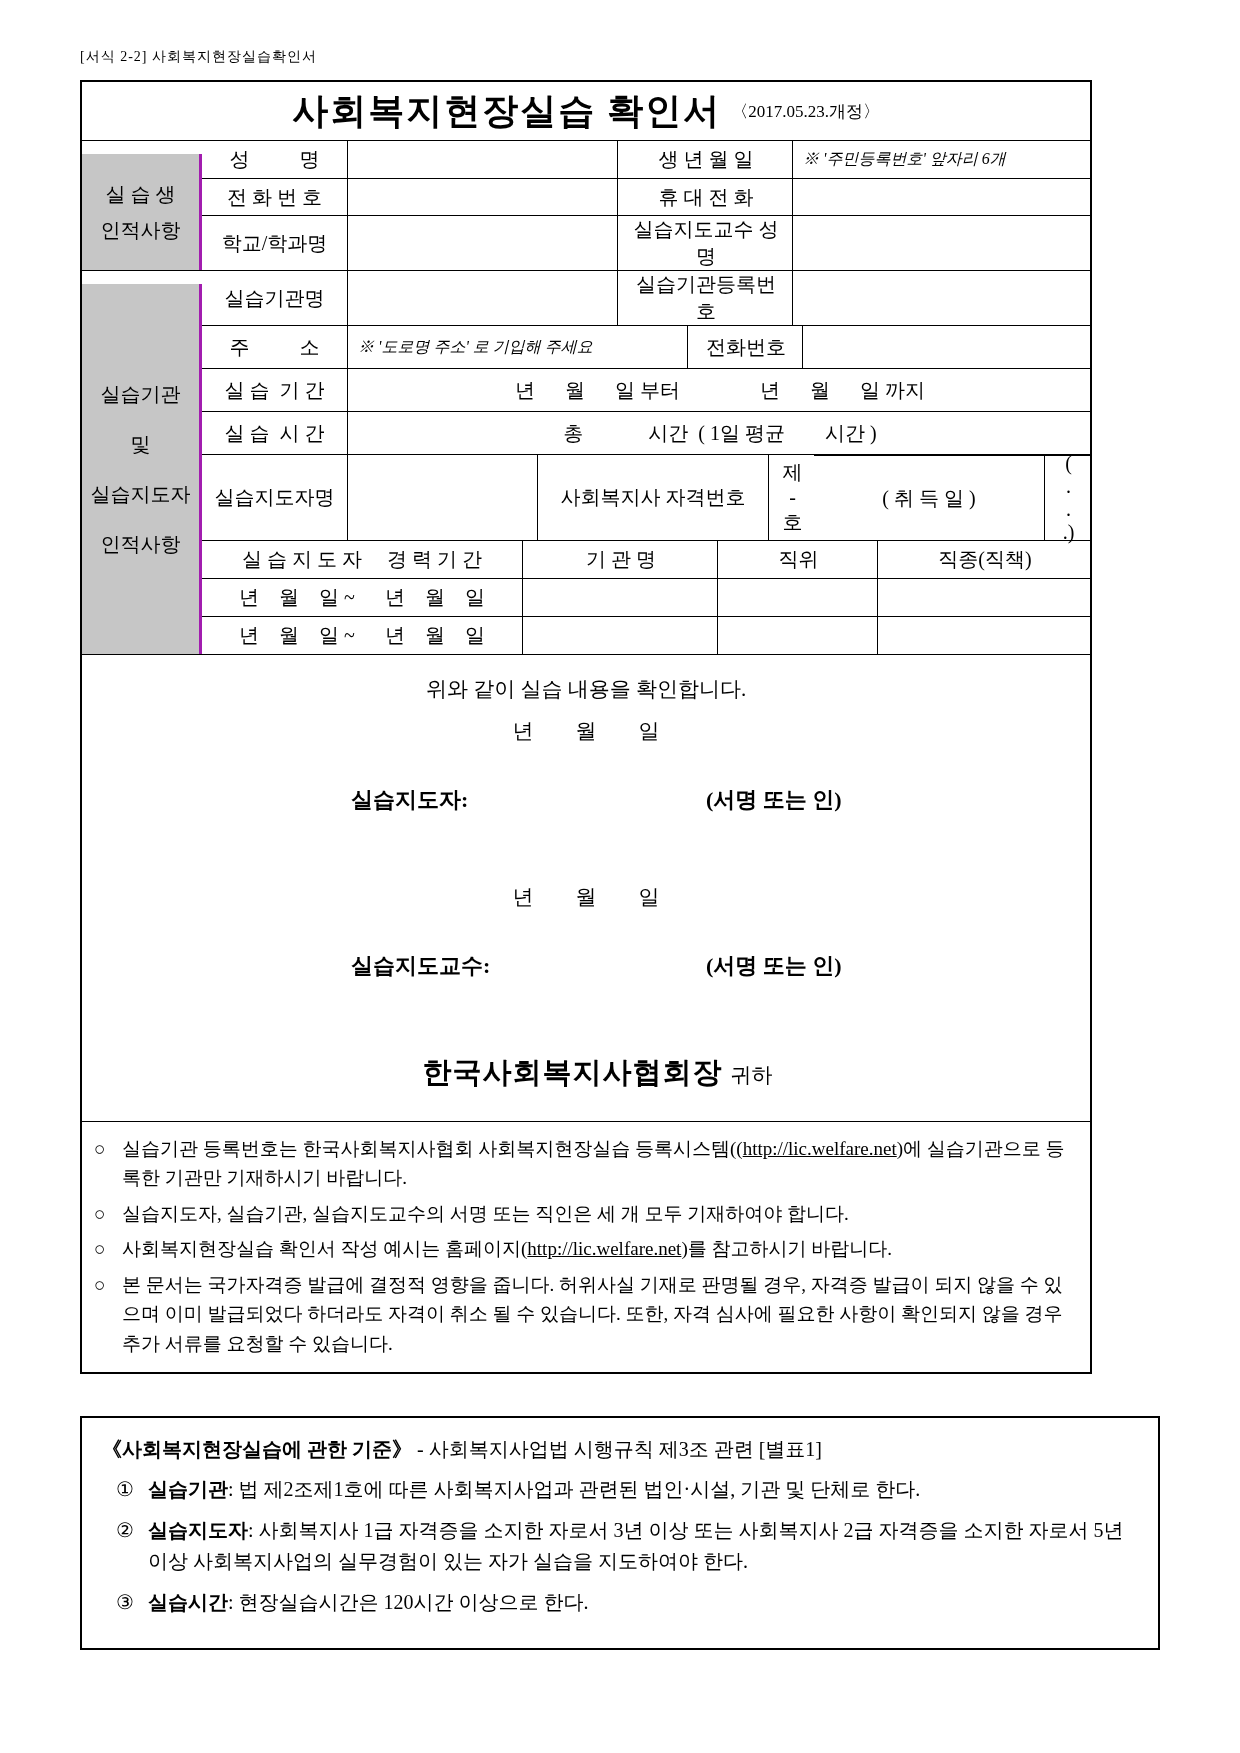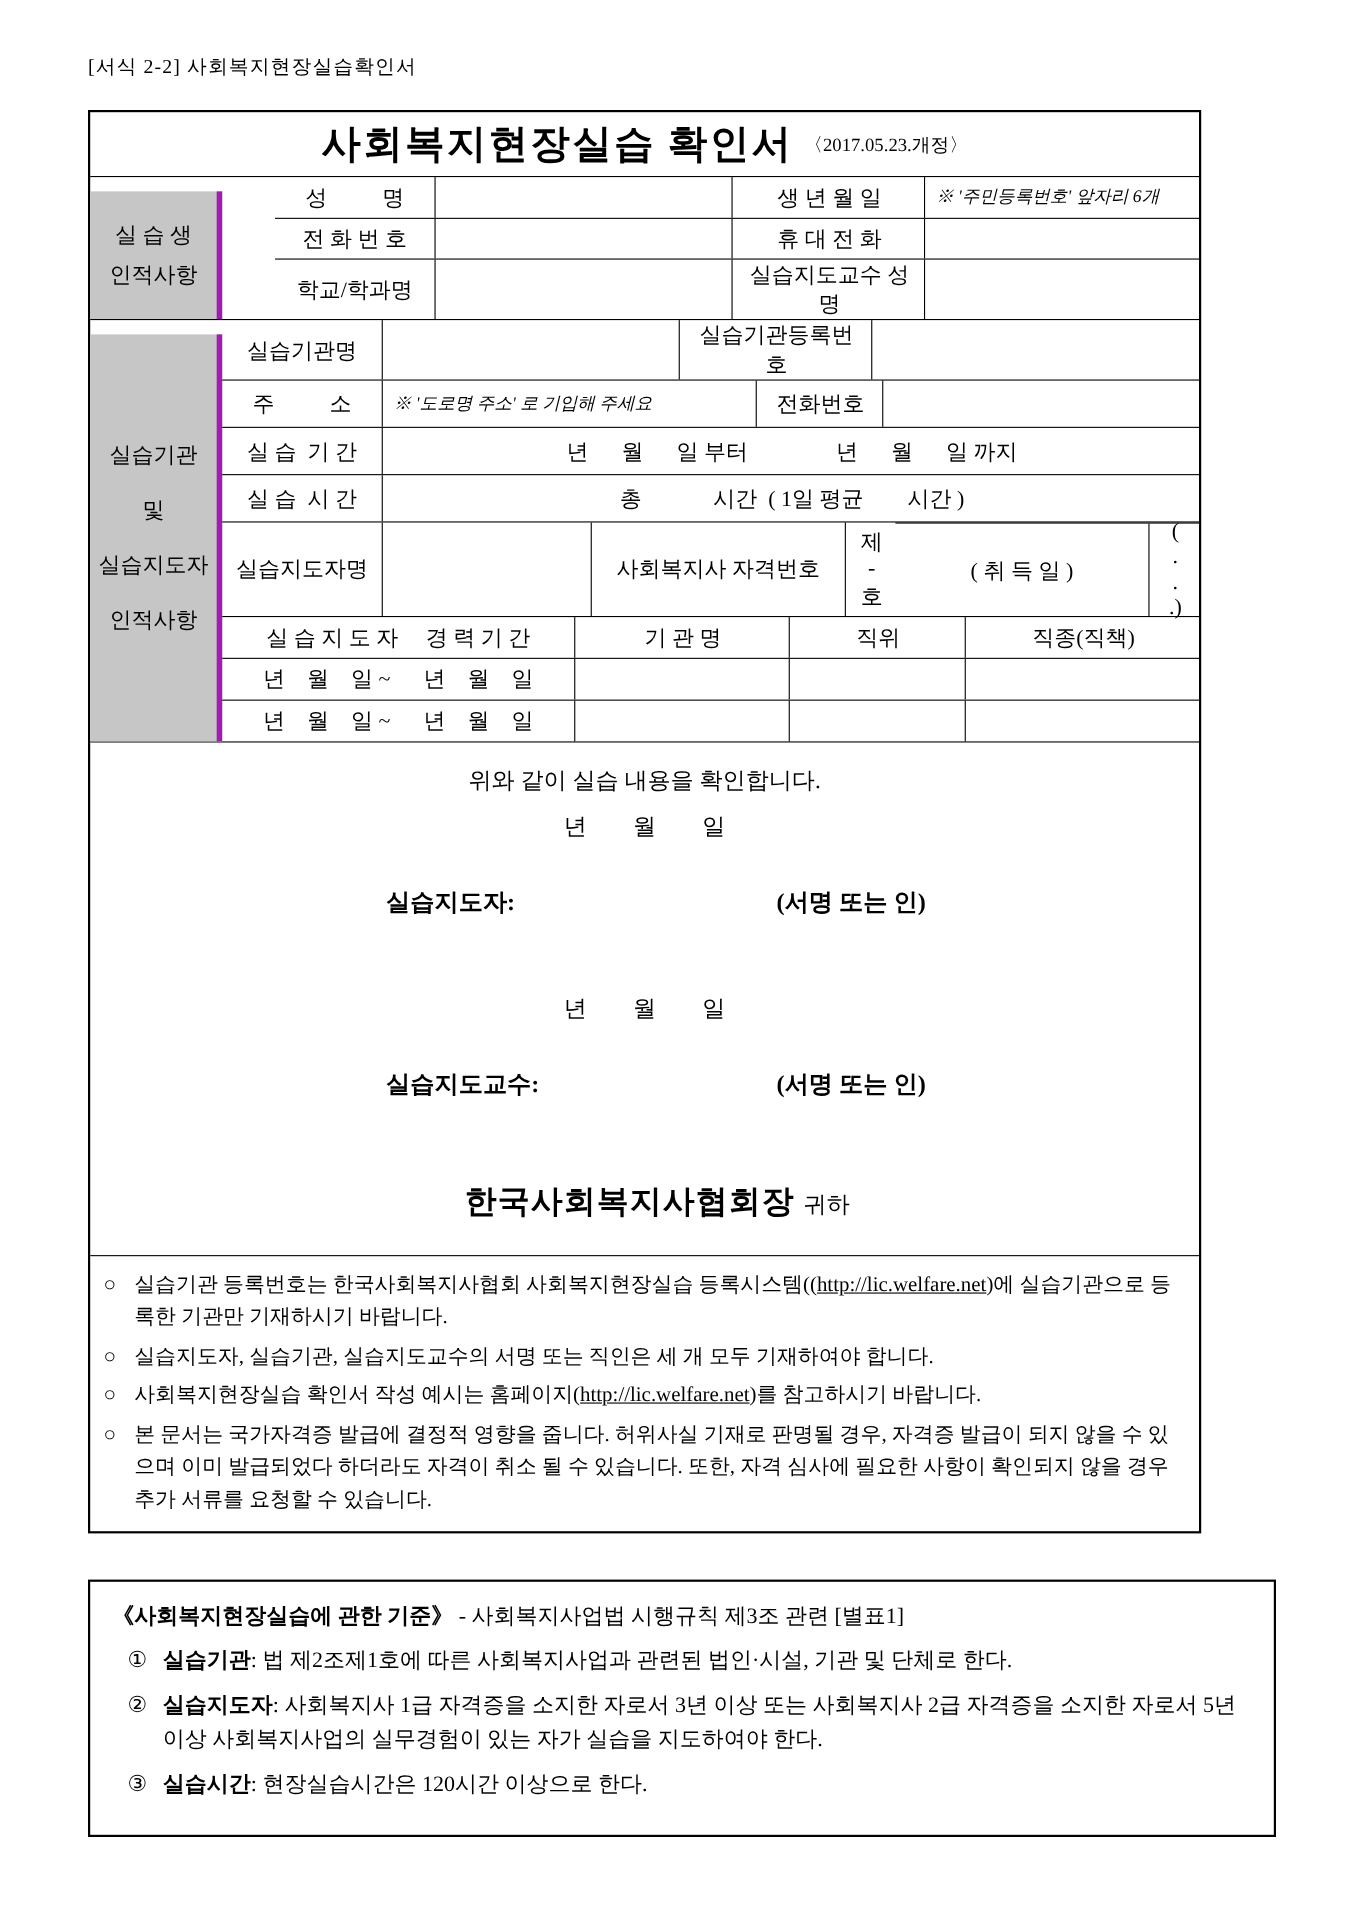--- a/index.html
+++ b/index.html
@@ -5,44 +5,44 @@
   * { margin: 0; padding: 0; box-sizing: border-box; }
   html, body { background: #ffffff; }
   body {
     width: 1240px;
     min-height: 1753px;
     font-family: "Liberation Serif", "DejaVu Serif", serif;
     color: #000;
   }
   .page { padding: 48px 80px 0 80px; }
 
-  .doc-label { font-size: 18px; letter-spacing: 1px; margin-bottom: 28px; }
+  .doc-label { font-size: 14px; letter-spacing: 1px; margin-bottom: 14px; }
 
   
   .form-box { width: 1012px; border: 2px solid #000; }
 
   .title-row { display: flex; align-items: center; justify-content: center; height: 58px; }
   .form-title { font-size: 36px; font-weight: bold; letter-spacing: 2px; }
   .revision { font-size: 17px; margin-left: 10px; white-space: pre; }
 
   .section { display: flex; border-top: 1px solid #000; }
   .sidebar-cell {
     width: 120px; flex: 0 0 120px;
     background: var(--sidebar-gray, #c6c6c6);
-    border-right: 5px solid #a21caf;
+    border-right: 3px solid #a21caf;
     display: flex; align-items: center; justify-content: center;
     text-align: center; font-size: 20px; white-space: pre-line; margin-top: 13px;
   }
   .student .sidebar-cell { line-height: 1.8; }
   .org .sidebar-cell { line-height: 2.5; }
 
   .rows { flex: 1; display: flex; flex-direction: column; }
   .row { display: flex; min-height: 43px; }
   .row + .row { border-top: 1px solid #000; }
-  .student .row { min-height: 37px; margin-left: 48px; }
+  .student .row { min-height: 37px; }
   .row.r38 { min-height: 38px; }
   .row.r86 { height: 86px; }
 
   .cell { display: flex; align-items: center; padding: 0 8px; font-size: 20px; }
   .bl { border-left: 1px solid #000; padding-left: 10px; }
   .pre { white-space: pre-wrap; }
   .center { justify-content: center; text-align: center; }
   .label { justify-content: center; text-align: center; white-space: pre-wrap; }
   .flex1 { flex: 1; }
   .w115 { flex: 0 0 115px; } .w145 { flex: 0 0 145px; } .w160 { flex: 0 0 160px; }

